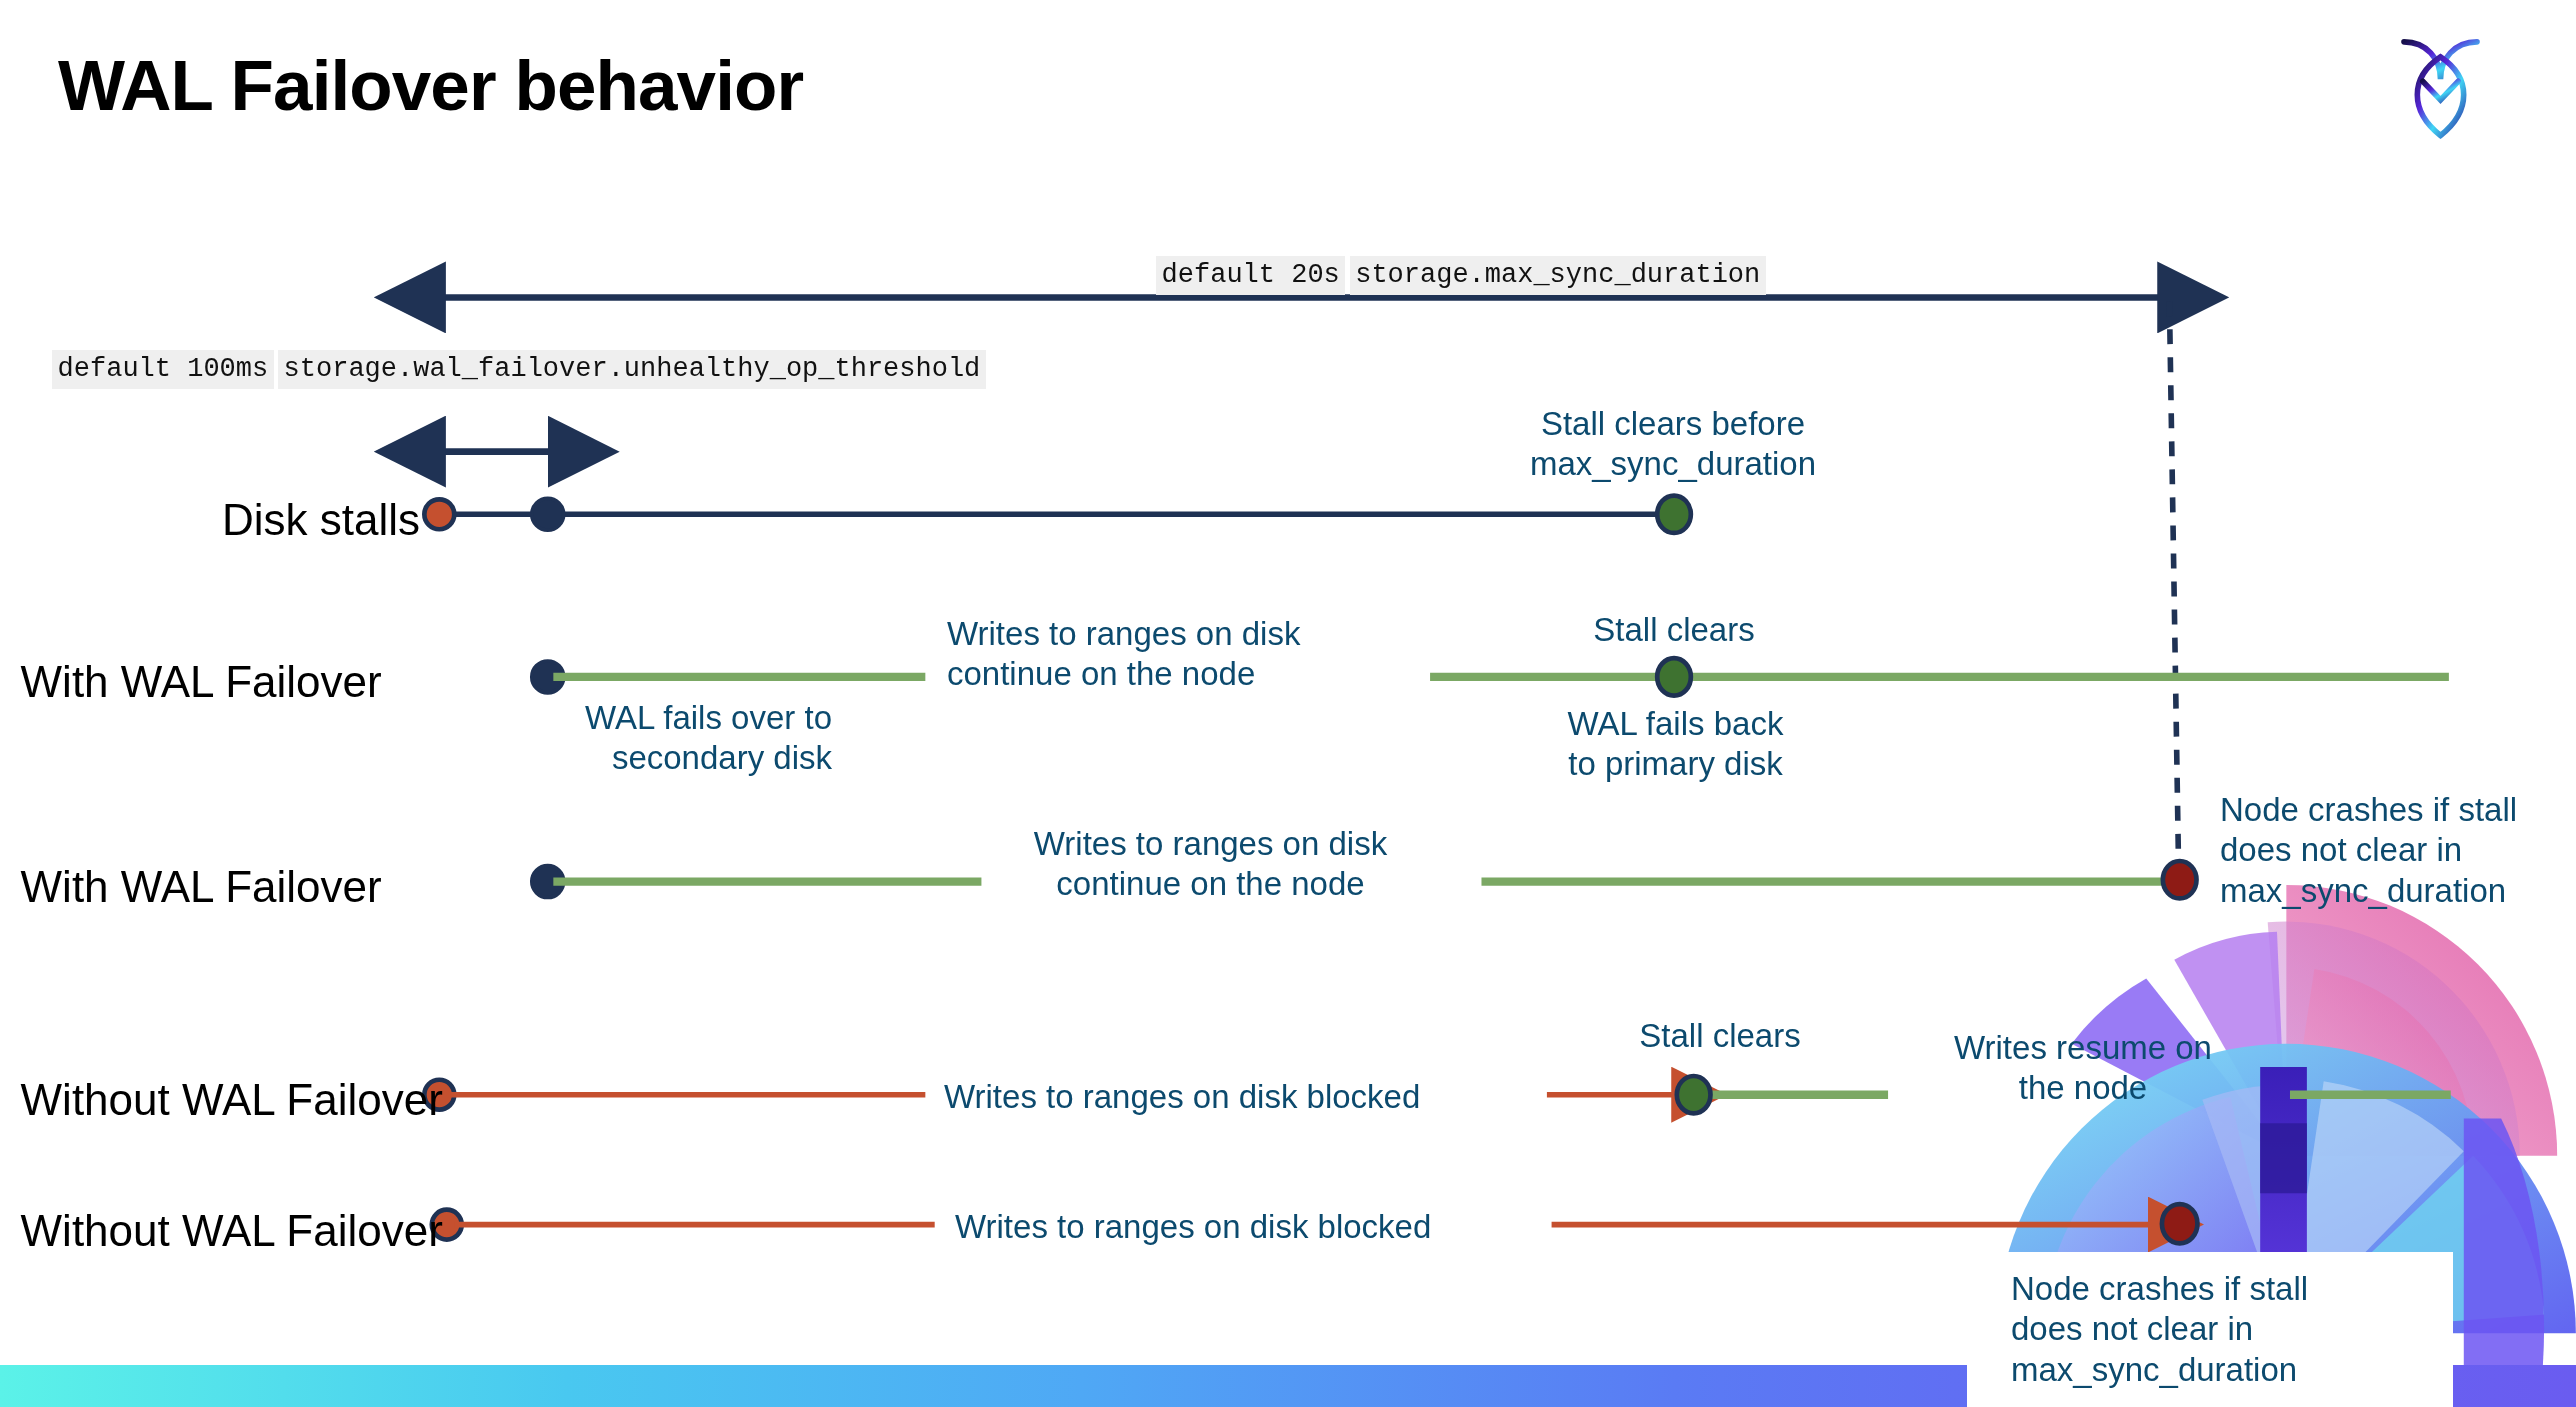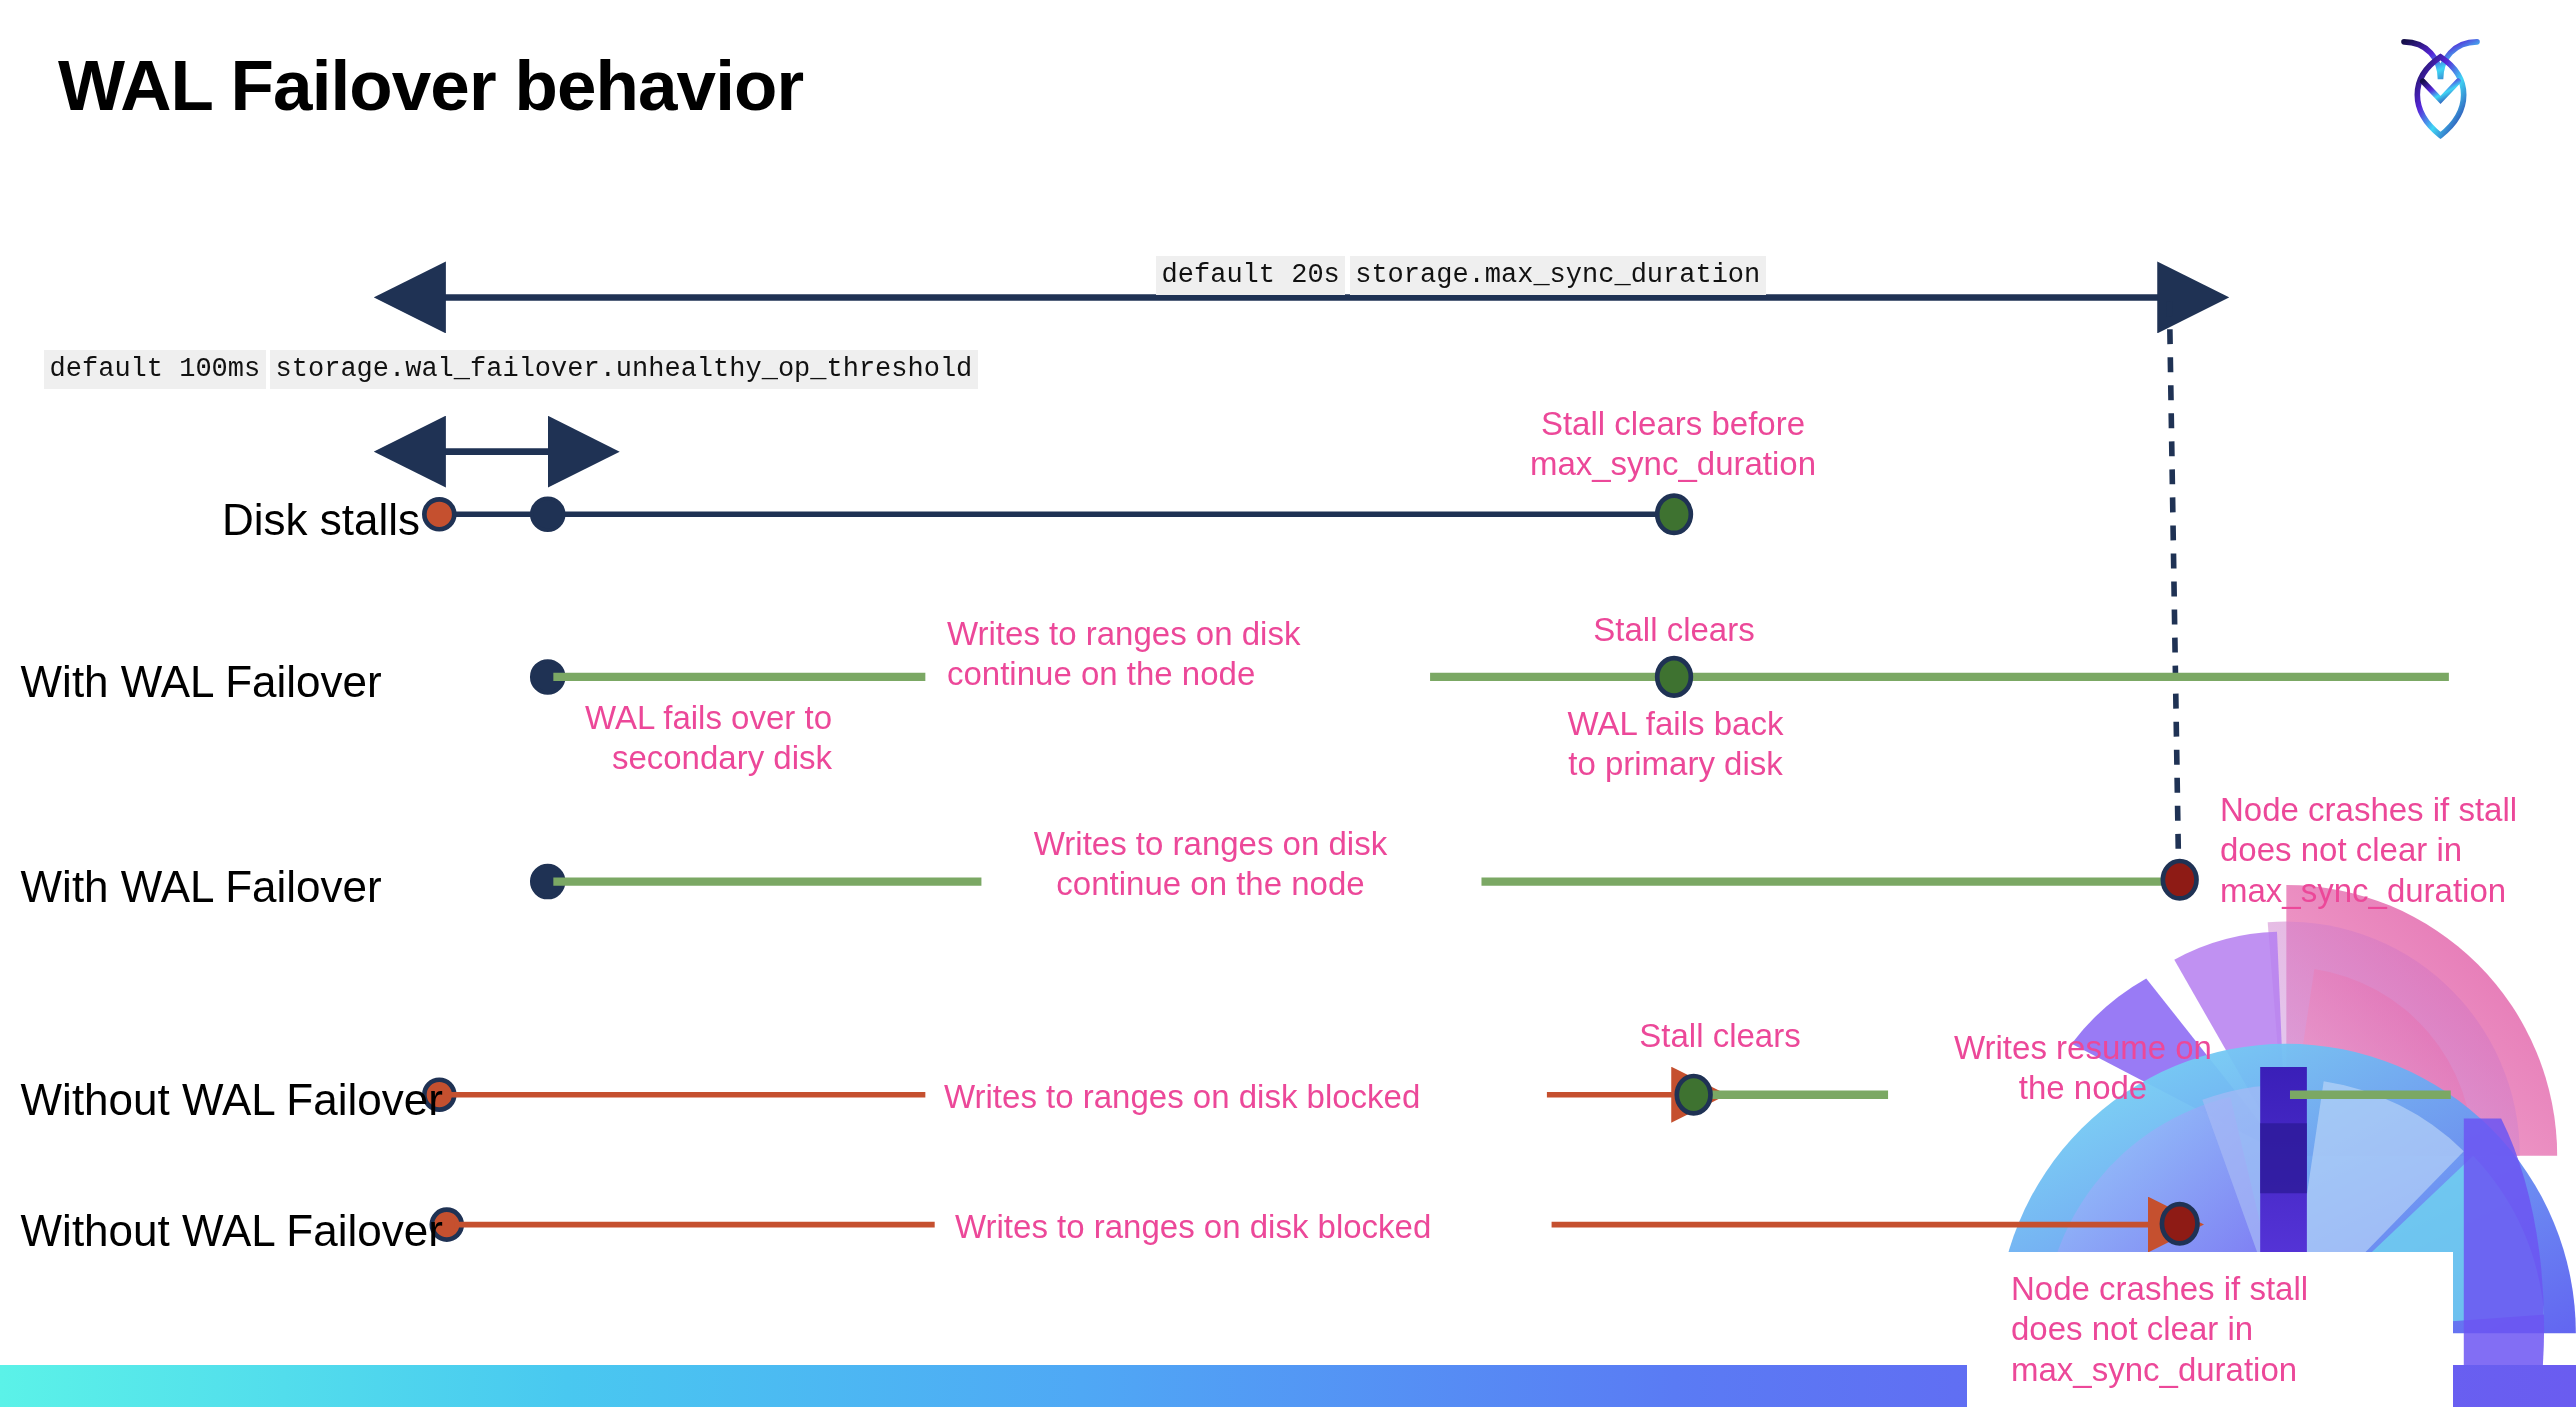--- a/index.html
+++ b/index.html
@@ -7,21 +7,21 @@
        font-family:"Liberation Sans", sans-serif; color:#000;}
   .abs{position:absolute;}
   
   #title{left:58px;top:45px;font-size:71px;font-weight:bold;letter-spacing:-0.9px;color:#000;}
   
   #logo{right:84px;top:23.4px;width:103px;height:122px;}
   
   .code{font-family:"Liberation Mono", monospace;font-size:27px;
         background:#efefef;color:#111;padding:1.9px 5.6px;white-space:pre;line-height:1.32;display:inline-block;}
   
-  .lbl{font-size:33px;line-height:1.22;color:#ec4899;white-space:pre-line;}
+  .lbl{font-size:33px;line-height:1.22;color:#0c4a6e;white-space:pre-line;}
   .lbl.c{text-align:center;}
   .lbl.l{text-align:left;}
   .rowlabel{font-size:44px;color:#000;white-space:nowrap;}
   
   #svglayer{left:0;top:0;width:2576px;height:1408px;}
   
   #bottombar{left:0;bottom:0;width:2576px;height:43px;
      background:linear-gradient(90deg,#5BF2E8 0%,#49C8F0 22%,#4FA8F5 42%,#5A7BF4 65%,#6565F2 85%,#6A5CF0 100%);}
   
   #deco{right:0;bottom:0;width:598px;height:523px;overflow:hidden;}
@@ -148,21 +148,21 @@
       <path d="M55,82 L55,120"></path>
     </g>
   </svg>
 </div>
 
 <div class="abs" style="left:1144px;top:256px;margin-left:12px;">
   <div class="code">default 20s</div>
   <div class="code">storage.max_sync_duration</div>
 </div>
 
-<div class="abs" style="left:44px;top:350px;text-align:right;">
+<div class="abs" style="left:52px;top:350px;text-align:right;">
   <div class="code">default 100ms</div>
   <div class="code">storage.wal_failover.unhealthy_op_threshold</div>
 </div>
 
 <div class="abs rowlabel" style="left:222px;top:495px;">Disk stalls</div>
 <div class="abs rowlabel" style="left:20.6px;top:657px;">With WAL Failover</div>
 <div class="abs rowlabel" style="left:20.6px;top:862px;">With WAL Failover</div>
 <div class="abs rowlabel" style="left:20.6px;top:1075px;">Without WAL Failover</div>
 <div class="abs rowlabel" style="left:20.6px;top:1206px;">Without WAL Failover</div>
 

